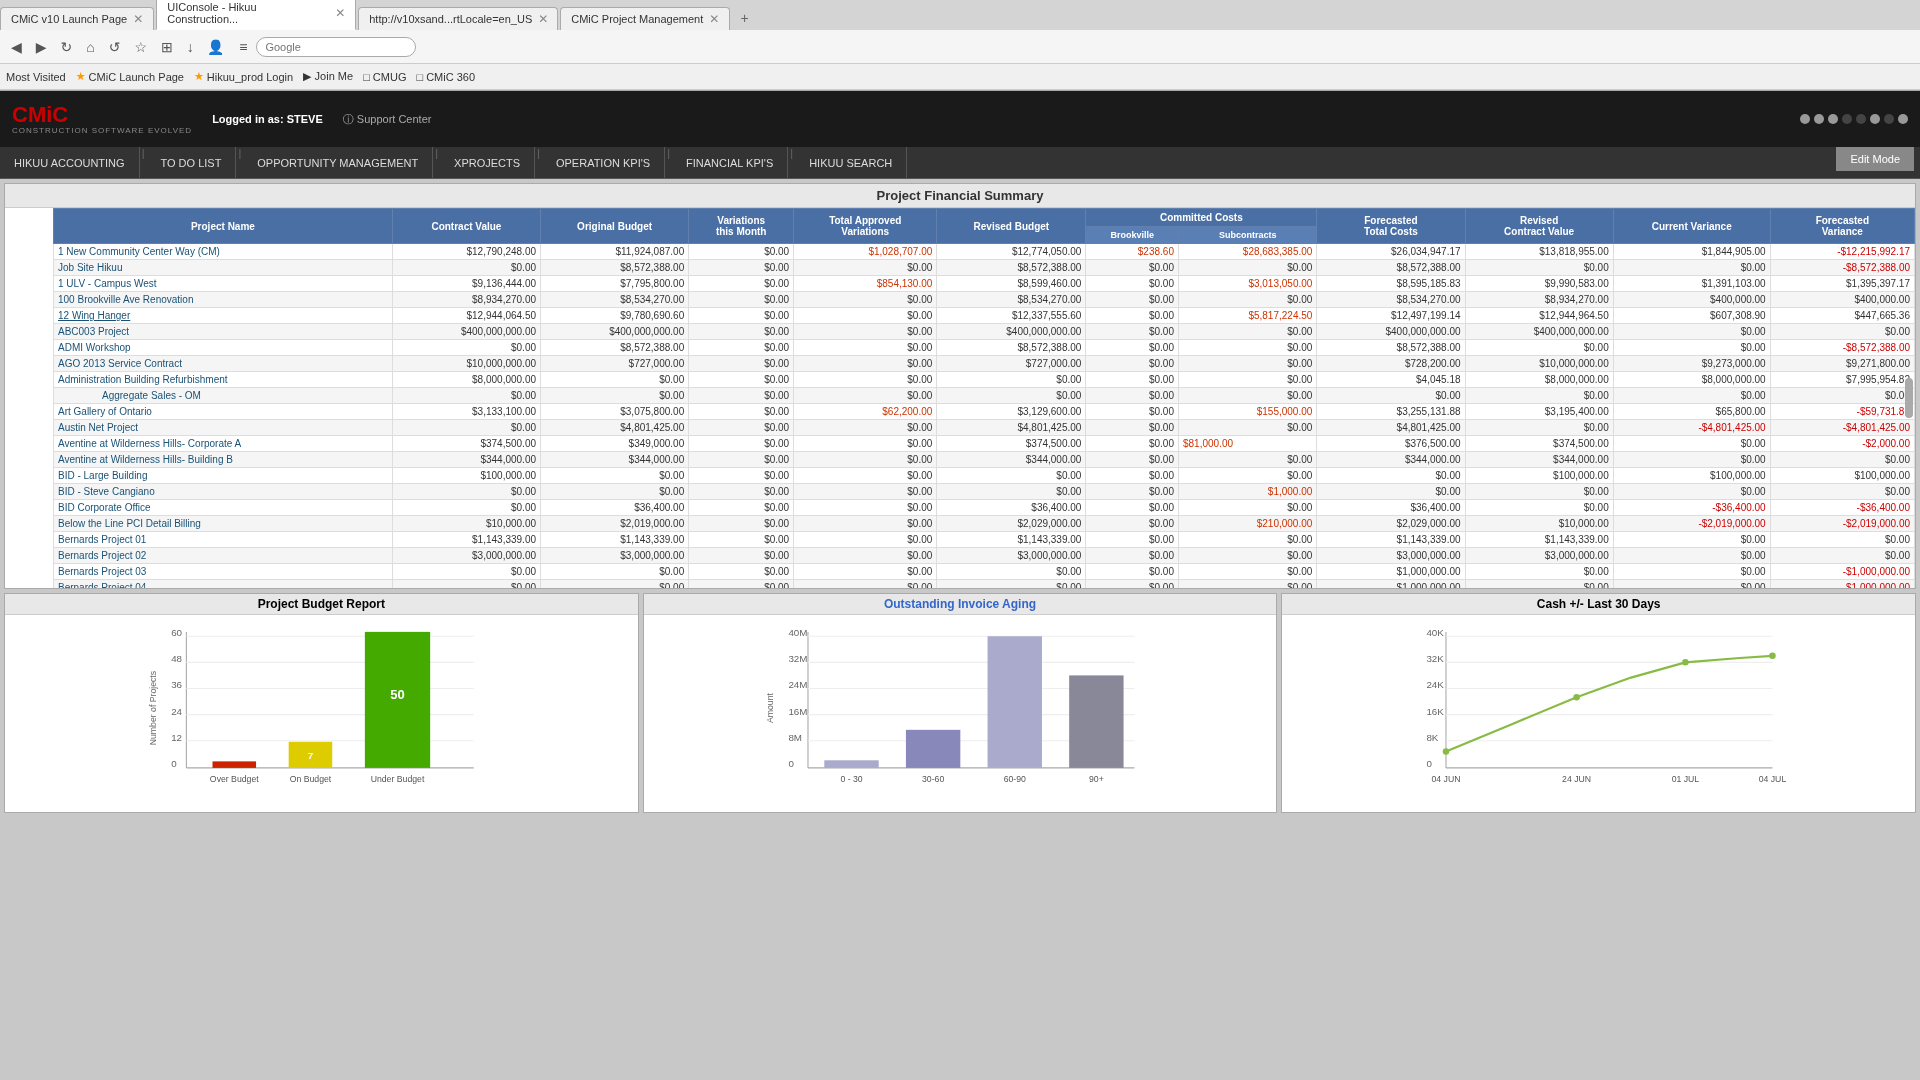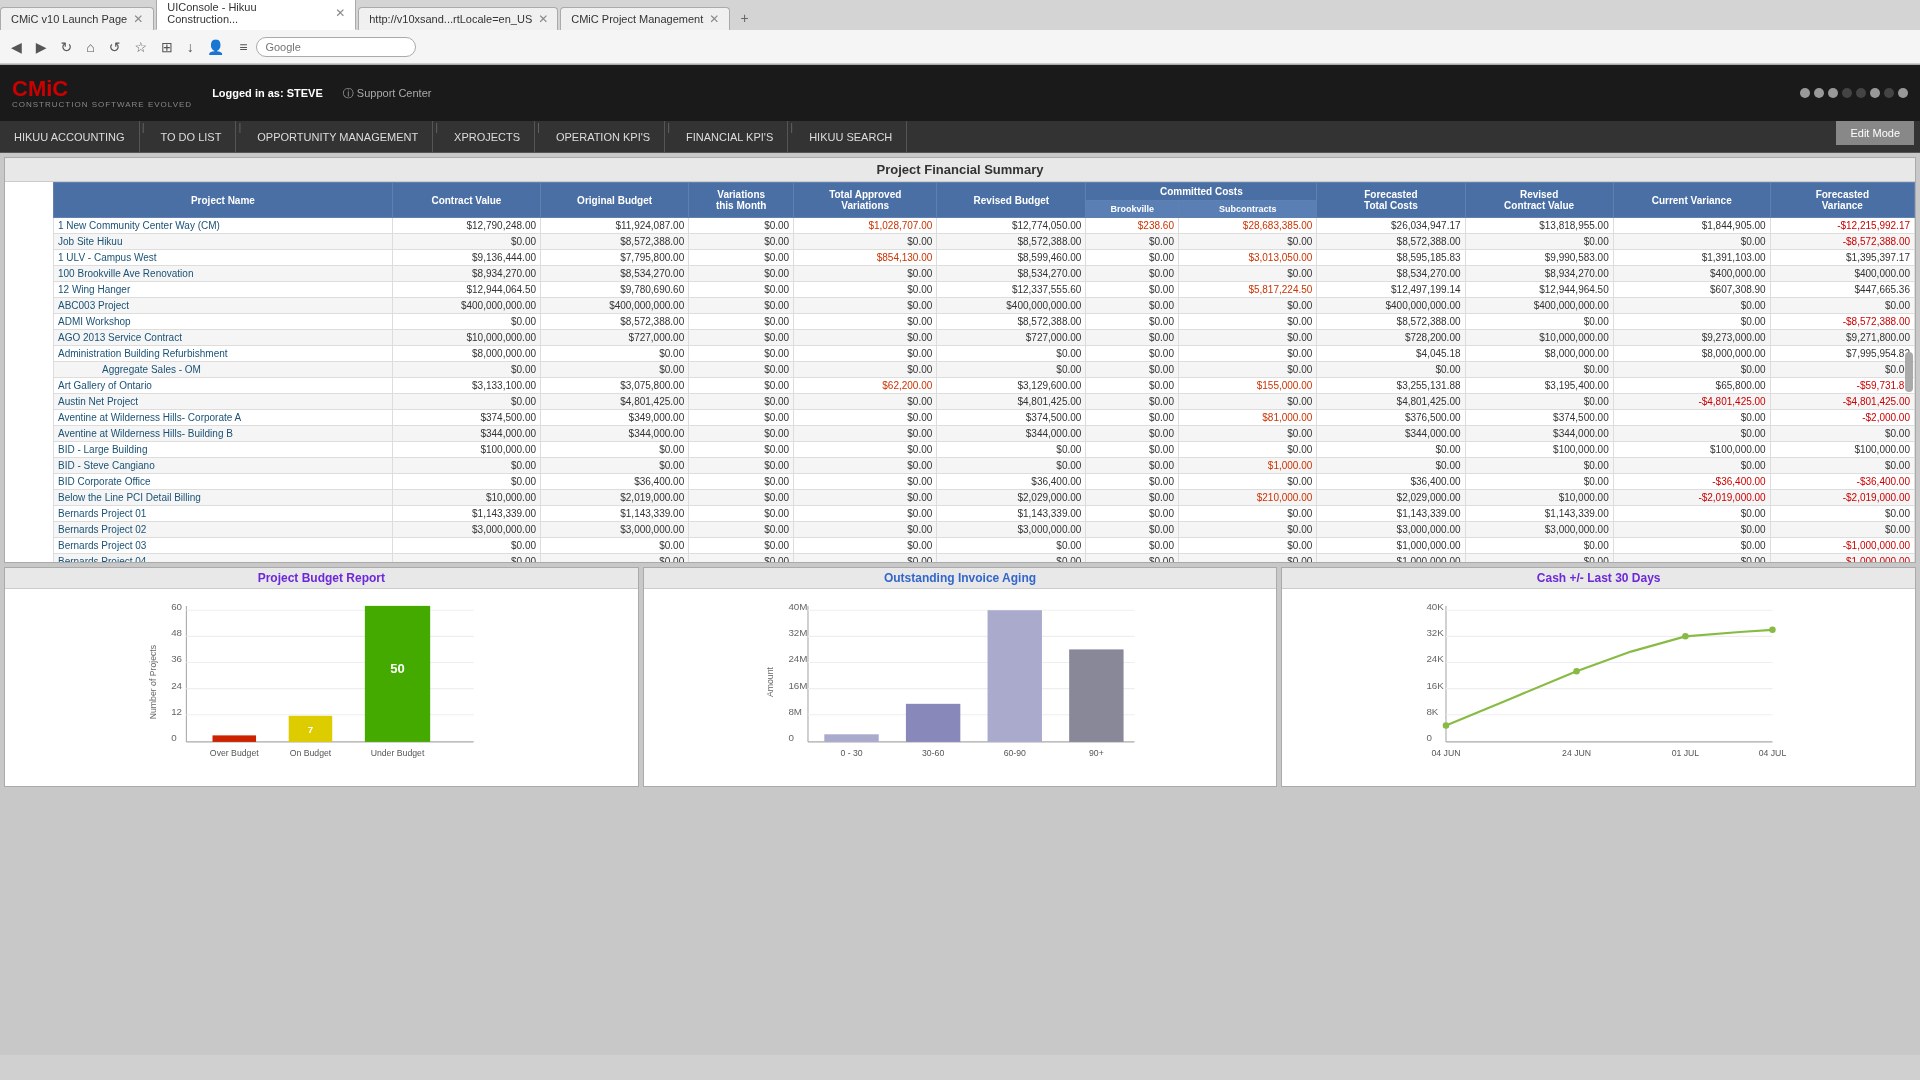--- a/index.html
+++ b/index.html
@@ -49,21 +49,21 @@
     thead tr th { background: #4a6fa5; color: #fff; padding: 3px 4px; text-align: center; border: 1px solid #6080b0; font-size: 10px; white-space: nowrap; position: sticky; top: 0; z-index: 2; }
     thead tr.sub-header th { background: #5a7fb5; font-size: 9px; }
     tbody tr { background: #fff; }
     tbody tr:nth-child(even) { background: #f5f5f5; }
     tbody tr td { padding: 2px 4px; border: 1px solid #ddd; white-space: nowrap; color: #333; }
     tbody tr td:first-child { color: #1a5276; cursor: pointer; }
 
     
     .charts-row { display: flex; gap: 4px; height: 220px; }
     .chart-panel { flex: 1; background: #fff; border: 1px solid #aaa; display: flex; flex-direction: column; }
-    .chart-title { text-align: center; font-size: 12px; font-weight: bold; padding: 3px; background: #e8e8e8; border-bottom: 1px solid #ccc; color: #6d28d9; }
+    .chart-title { text-align: center; font-size: 12px; font-weight: bold; padding: 3px; background: #e8e8e8; border-bottom: 1px solid #ccc; color: #000000; }
     .chart-body { flex: 1; padding: 6px; position: relative; overflow: hidden; }
 
     
     svg { width: 100%; height: 100%; }
 
     
     .panel-scrollbar { position: relative; }
     .scroll-indicator { position: absolute; right: 2px; top: 50%; width: 8px; height: 40px; background: #aaa; border-radius: 4px; transform: translateY(-50%); }
   </style>
 </head>
@@ -98,20 +98,28 @@
     <button class="nav-btn">⌂</button>
     <button class="nav-btn">↺</button>
     <button class="nav-btn">☆</button>
     <button class="nav-btn">⊞</button>
     <button class="nav-btn">↓</button>
     <button class="nav-btn">👤</button>
     <button class="nav-btn">≡</button>
     <input class="search-input" placeholder="Google" style="">
   </div>
 
+  <div class="bookmarks-bar">
+    <span class="bookmark-item">Most Visited</span>
+    <span class="bookmark-item icon">CMiC Launch Page</span>
+    <span class="bookmark-item icon">Hikuu_prod Login</span>
+    <span class="bookmark-item">▶ Join Me</span>
+    <span class="bookmark-item">□ CMUG</span>
+    <span class="bookmark-item">□ CMiC 360</span>
+  </div>
 </div>
 
 <div class="app-header">
   <div class="logo">
     <span class="logo-cmic">CMiC</span>
     <span class="logo-sub">CONSTRUCTION SOFTWARE EVOLVED</span>
   </div>
   <div class="header-info">
     <span>Logged in as:</span>
     <span>STEVE</span>
@@ -222,21 +230,21 @@
               <td style="text-align: right;">$0.00</td>
               <td style="text-align: right;">$8,534,270.00</td>
               <td style="text-align: right;">$0.00</td>
               <td style="text-align: right;">$0.00</td>
               <td style="text-align: right;">$8,534,270.00</td>
               <td style="text-align: right;">$8,934,270.00</td>
               <td style="text-align: right;">$400,000.00</td>
               <td style="text-align: right;">$400,000.00</td>
             </tr>
             <tr>
-              <td style="color: rgb(26, 82, 118); cursor: pointer;">12 Wing Hanger</td>
+              <td style="color: rgb(26, 82, 118); cursor: pointer; text-decoration: underline;">12 Wing Hanger</td>
               <td style="text-align: right;">$12,944,064.50</td>
               <td style="text-align: right;">$9,780,690.60</td>
               <td style="text-align: right;">$0.00</td>
               <td style="text-align: right;">$0.00</td>
               <td style="text-align: right;">$12,337,555.60</td>
               <td style="text-align: right;">$0.00</td>
               <td style="text-align: right; color: rgb(204, 51, 0);">$5,817,224.50</td>
               <td style="text-align: right;">$12,497,199.14</td>
               <td style="text-align: right;">$12,944,964.50</td>
               <td style="text-align: right;">$607,308.90</td>
@@ -341,21 +349,21 @@
               <td style="text-align: right; color: rgb(204, 0, 0);">-$4,801,425.00</td>
             </tr>
             <tr>
               <td style="color: rgb(26, 82, 118); cursor: pointer;">Aventine at Wilderness Hills- Corporate A</td>
               <td style="text-align: right;">$374,500.00</td>
               <td style="text-align: right;">$349,000.00</td>
               <td style="text-align: right;">$0.00</td>
               <td style="text-align: right;">$0.00</td>
               <td style="text-align: right;">$374,500.00</td>
               <td style="text-align: right;">$0.00</td>
-              <td style="text-align: right; color: rgb(204, 51, 0);">$81,000.00</td>
+              <td style="color: rgb(204, 51, 0);">$81,000.00</td>
               <td style="text-align: right;">$376,500.00</td>
               <td style="text-align: right;">$374,500.00</td>
               <td style="text-align: right;">$0.00</td>
               <td style="text-align: right; color: rgb(204, 0, 0);">-$2,000.00</td>
             </tr>
             <tr>
               <td style="color: rgb(26, 82, 118); cursor: pointer;">Aventine at Wilderness Hills- Building B</td>
               <td style="text-align: right;">$344,000.00</td>
               <td style="text-align: right;">$344,000.00</td>
               <td style="text-align: right;">$0.00</td>

